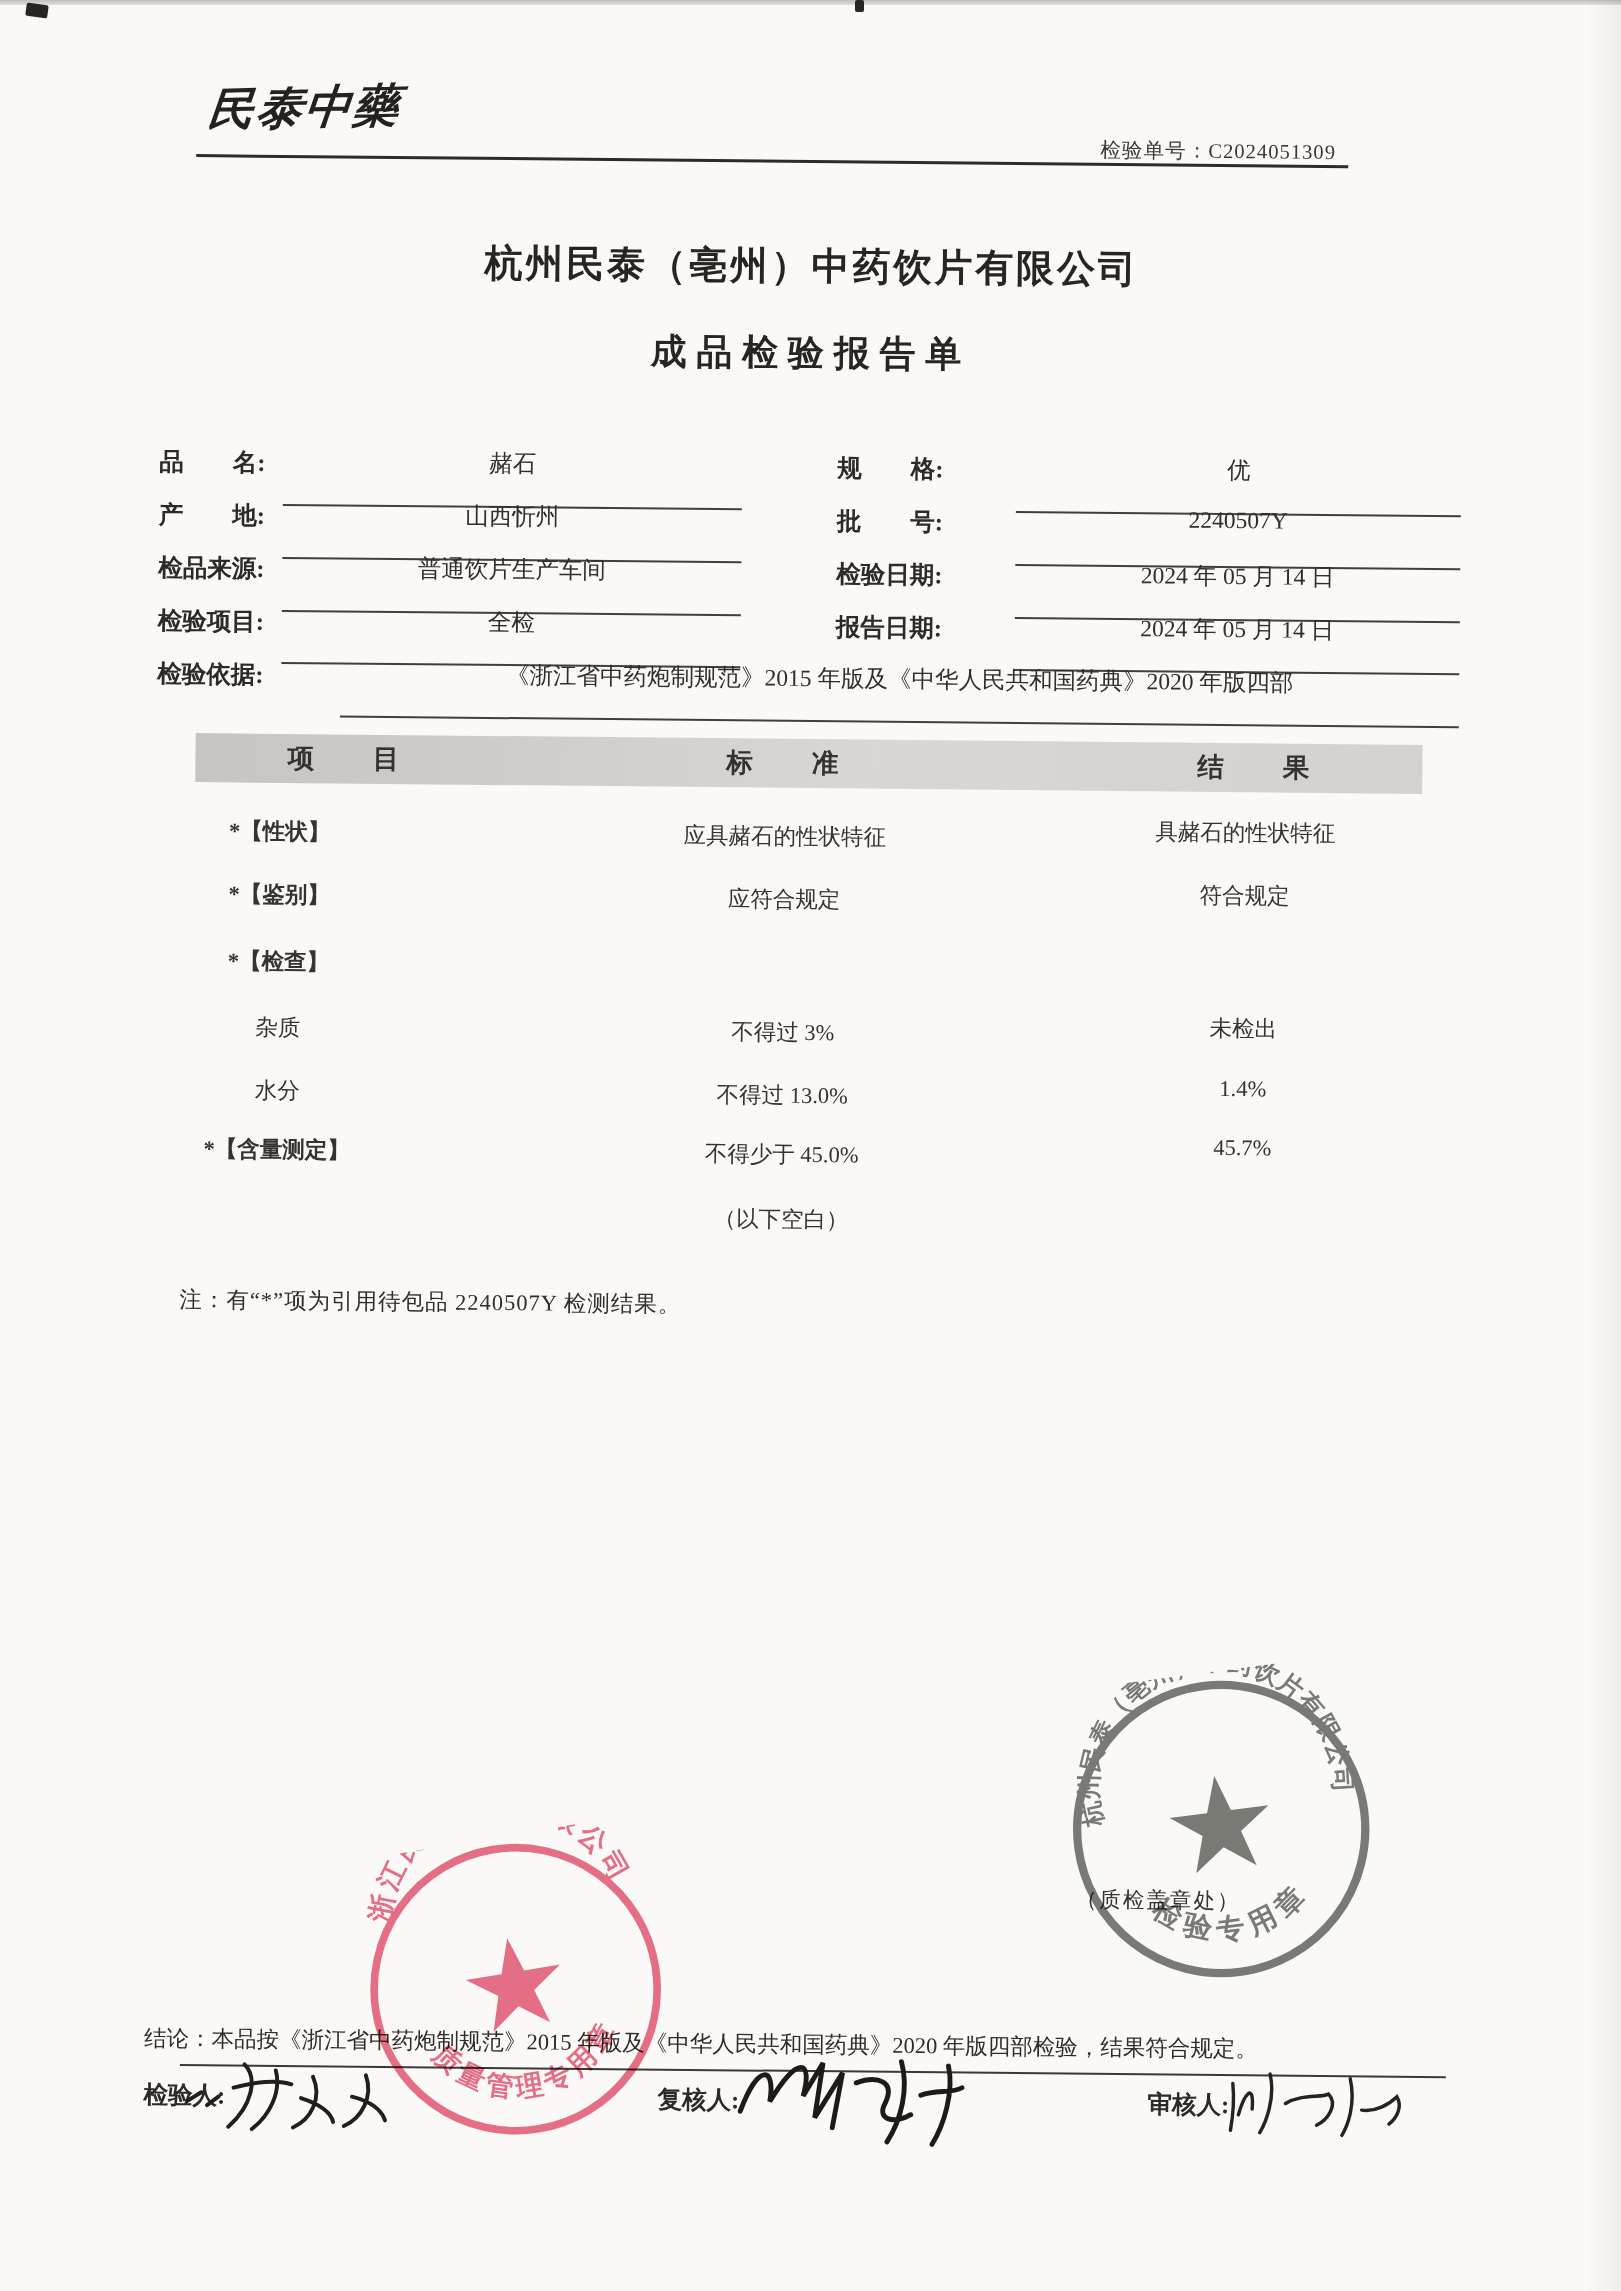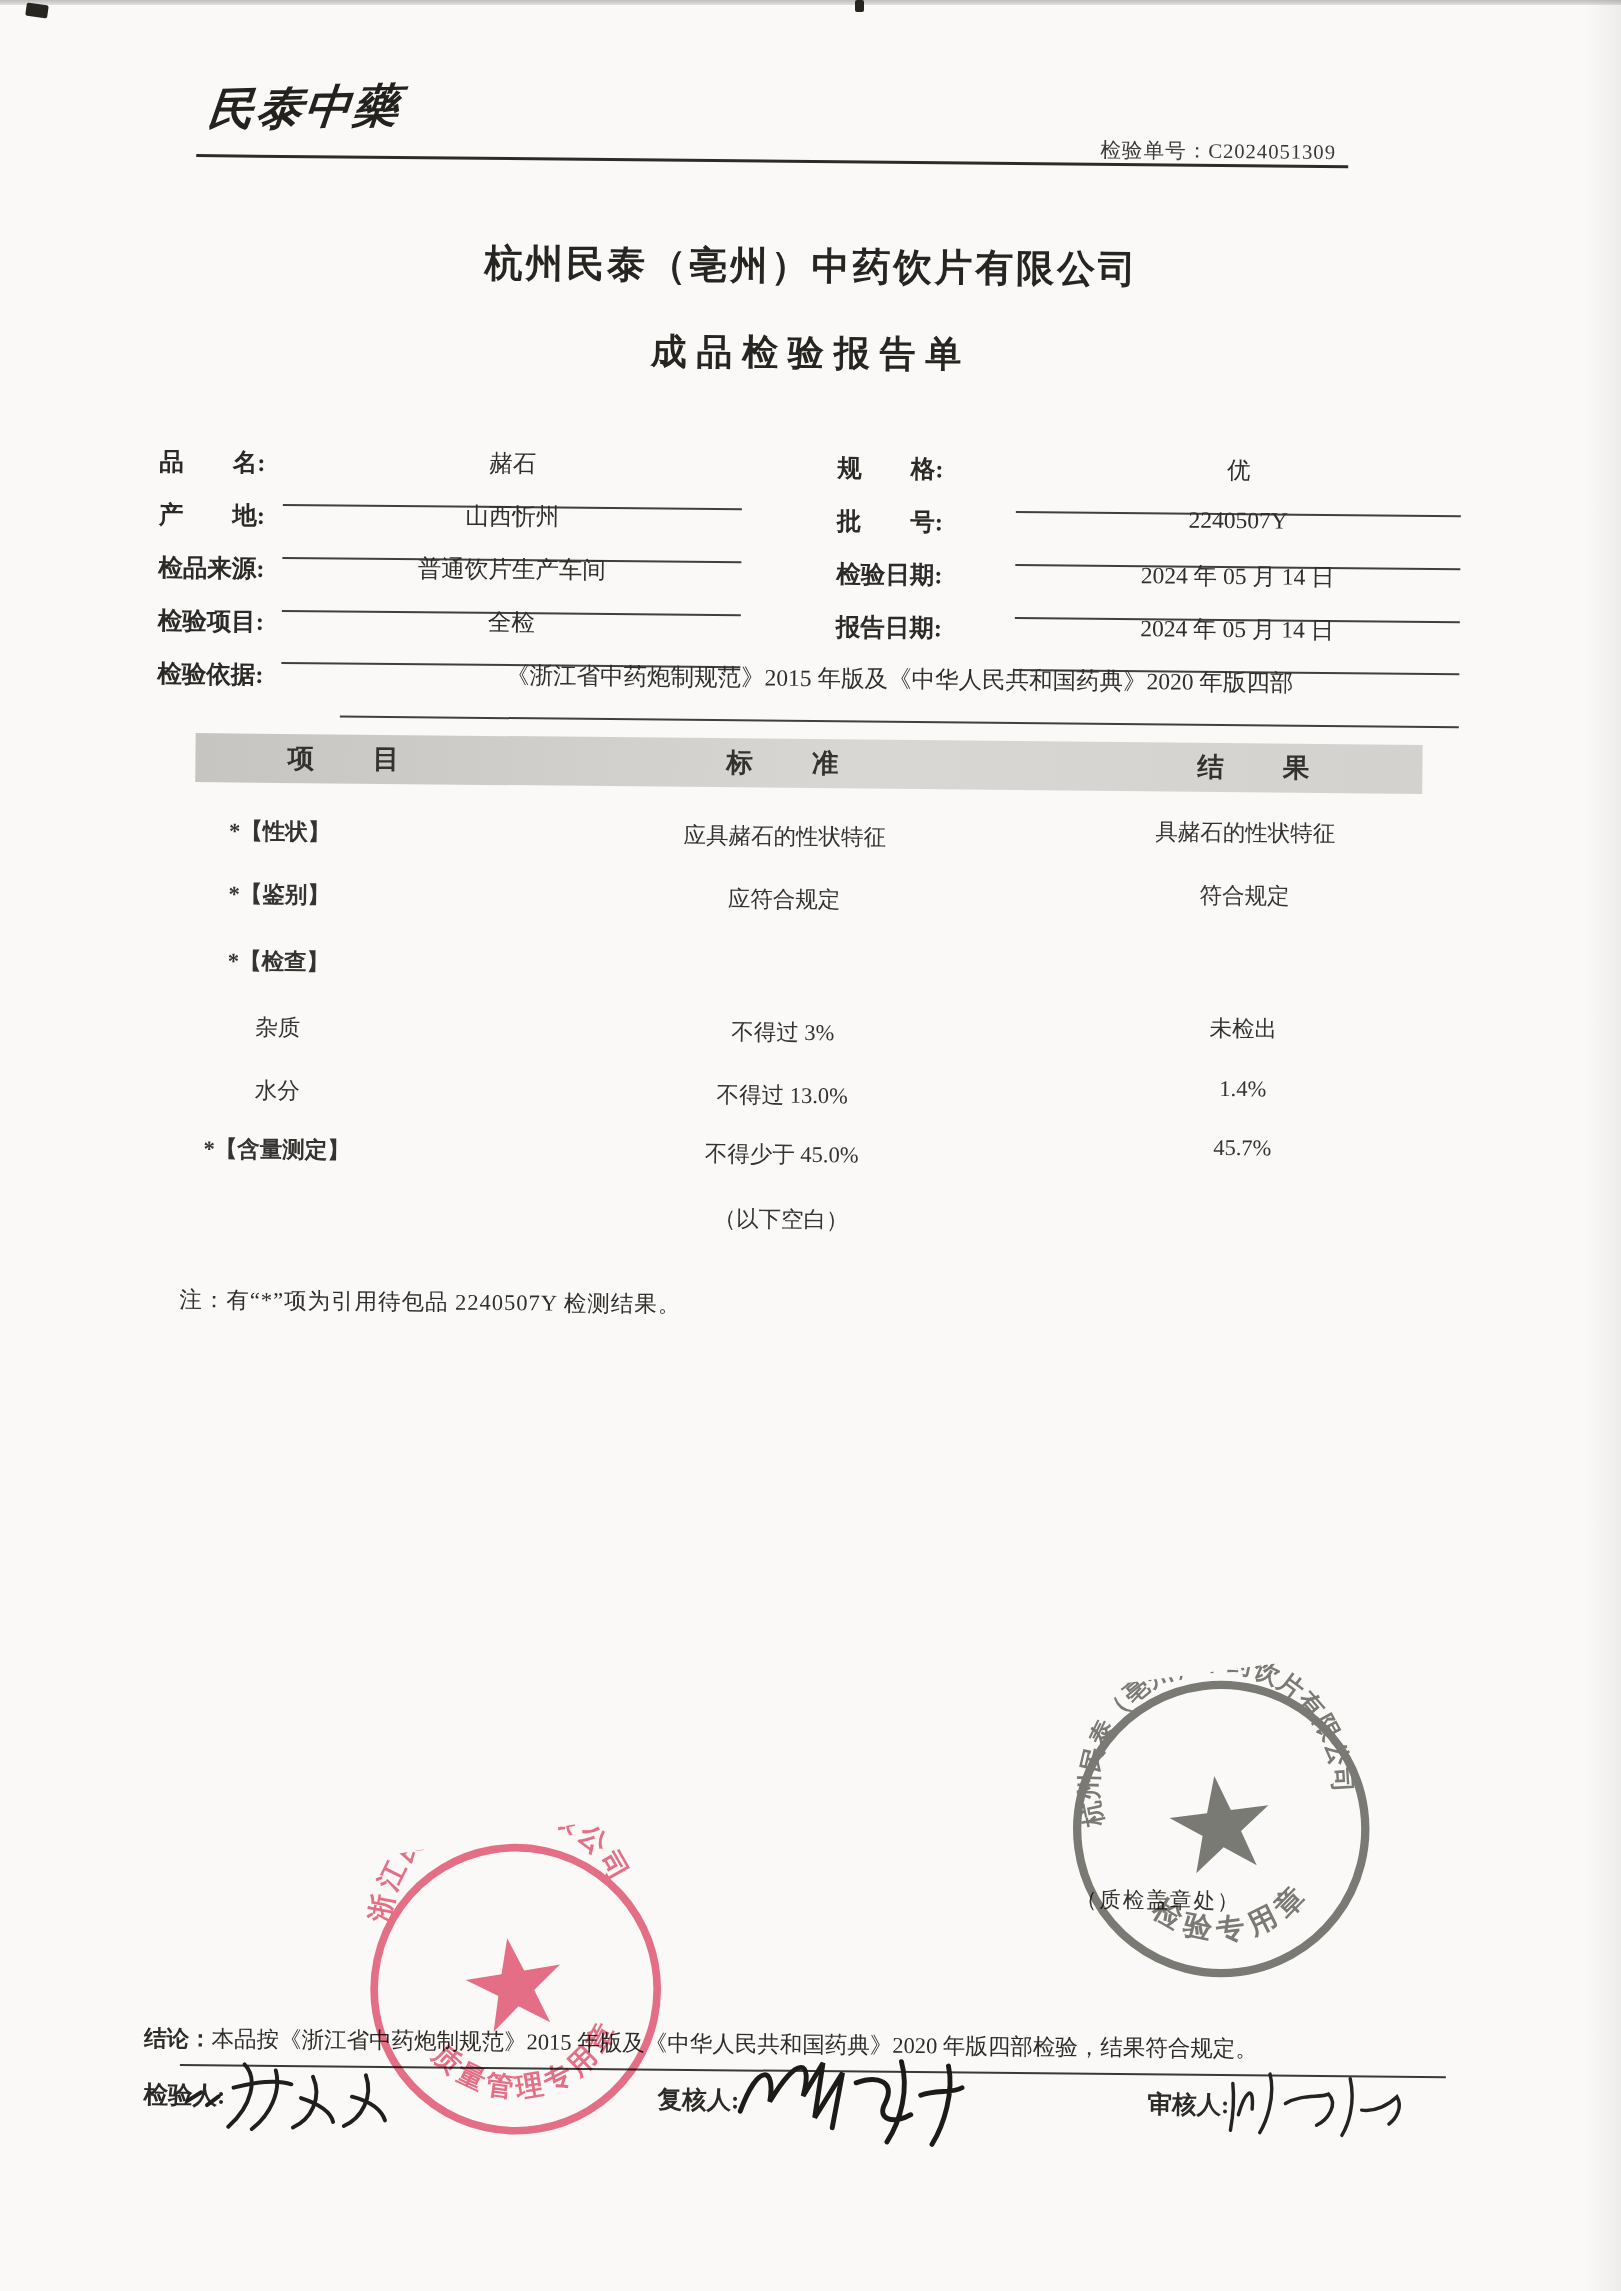--- a/index.html
+++ b/index.html
@@ -45,21 +45,21 @@
 
   .note{position:absolute;left:188px;top:1290px;font-size:22.5px;color:#2f2e2a;letter-spacing:1px;}
 
   .placeholder{position:absolute;left:1090px;top:1882px;font-size:21.6px;color:#33322e;letter-spacing:2px;}
 
   .stamp{position:absolute;mix-blend-mode:multiply;}
   .stamp-red{left:378px;top:1839px;opacity:.82;transform:rotate(-10deg);}
   .stamp-grey{left:1078px;top:1668px;opacity:.88;transform:rotate(-8deg);}
 
   .concl{position:absolute;left:160px;top:2029px;width:1313px;font-size:22.5px;color:#2d2c28;white-space:nowrap;}
-  .concl b{font-weight:700;}
+  .concl b{font-weight:400;}
   .concl-rule{position:absolute;left:196px;top:2070px;width:1266px;height:2px;background:#3a3936;}
 
   .siglabel{position:absolute;top:2084px;font-size:24.5px;font-weight:600;color:#2b2a27;white-space:nowrap;}
   .sig{position:absolute;}
 </style>
 </head>
 <body>
 
 <div class="page">
   <div class="edge-top"></div>

